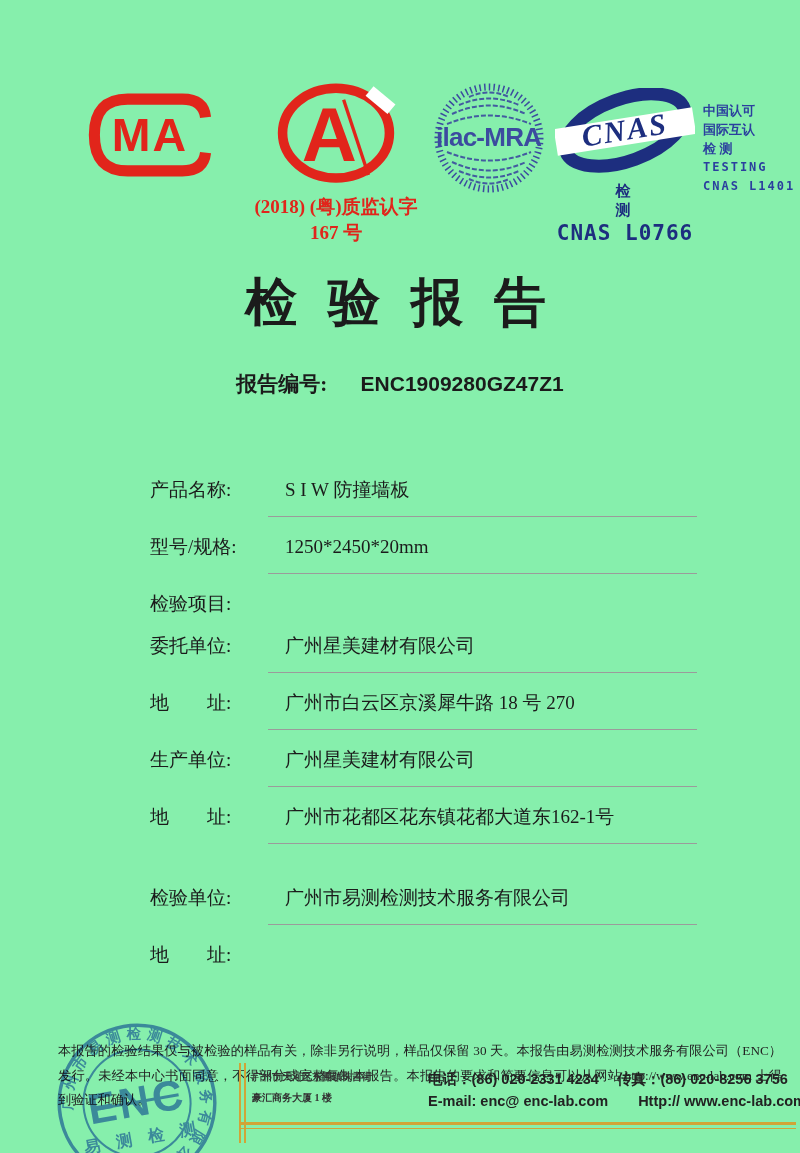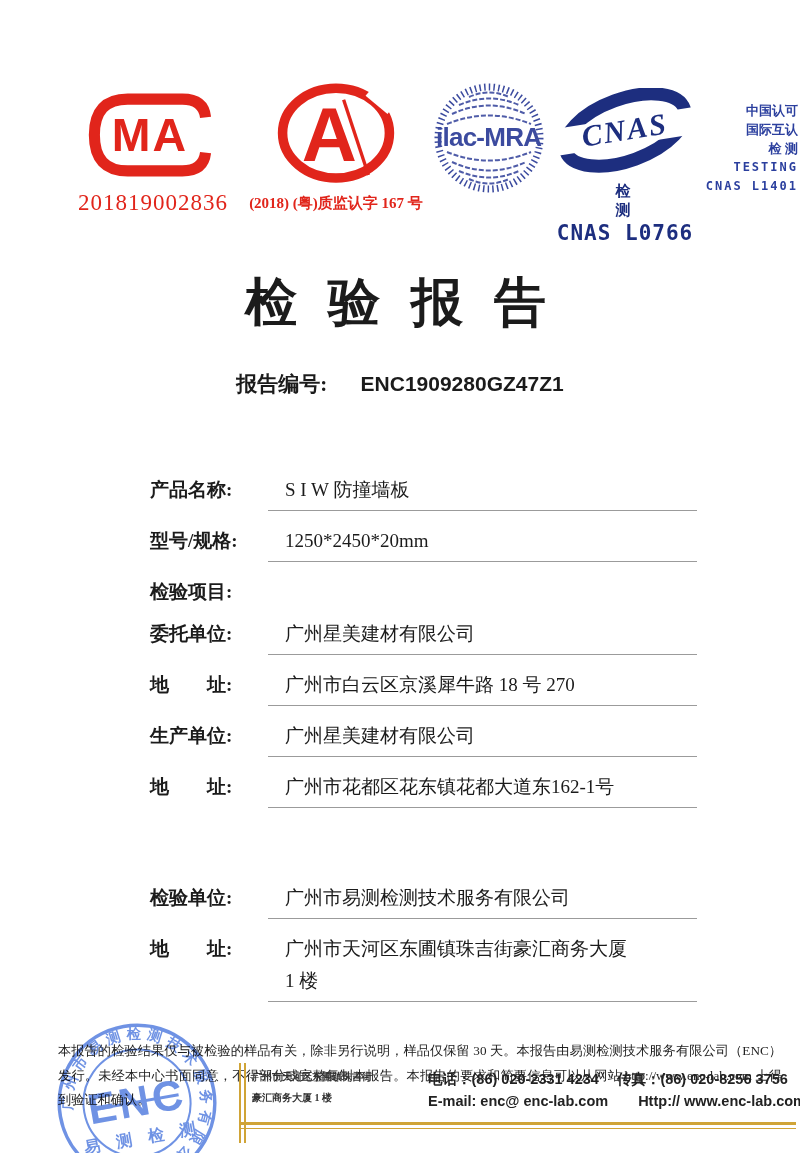--- a/index.html
+++ b/index.html
@@ -1,47 +1,47 @@
 <!DOCTYPE html>
 <html><head>
 <meta charset="utf-8">
 <style>
   html,body{margin:0;padding:0;background:#888;}
   .page{
     position:relative; width:800px; height:1153px; margin:0 auto;
-    background:#ffffff; overflow:hidden;
+    background:#86efac; overflow:hidden;
     font-family:"Liberation Serif","DejaVu Serif",serif; color:#1b1b1b;
   }
   
   .hdr{position:absolute;left:0;top:0;width:800px;height:240px;}
   .logo-block{position:absolute;text-align:center;}
   .cma-block{left:78px;top:88px;width:150px;}
   .cma-number{margin-top:4px;font-size:23px;color:#e1251b;letter-spacing:1px;}
   .cal-block{left:240px;top:82px;width:192px;}
-  .cal-text{margin-top:2px;font-size:15px;font-weight:bold;color:#e1251b;}
+  .cal-text{margin-top:2px;font-size:19px;font-weight:bold;color:#e1251b;}
   .ilac-block{left:428px;top:78px;width:122px;}
   .cnas-block{left:552px;top:88px;width:146px;color:#1d2e7f;}
   .cnas-sub1{font-size:15px;font-weight:bold;letter-spacing:34px;padding-left:30px;margin-top:2px;}
   .cnas-sub2{font-family:"DejaVu Sans Mono","Liberation Mono",monospace;font-size:21px;font-weight:bold;letter-spacing:1px;margin-top:1px;}
-  .accr-block{left:703px;top:101px;width:95px;text-align:right;color:#2b3f9e;
+  .accr-block{left:703px;top:101px;width:95px;text-align:left;color:#2b3f9e;
     font-family:"Liberation Sans","DejaVu Sans",sans-serif;font-weight:bold;font-size:13px;line-height:19px;}
   .accr-block .lat{letter-spacing:2px;font-family:"DejaVu Sans Mono","Liberation Mono",monospace;font-size:12px;}
   
   .doc-title{position:absolute;left:0;top:268px;width:800px;text-align:center;
     font-size:52px;font-weight:bold;letter-spacing:9px;}
   .report-no{position:absolute;left:0;top:370px;width:800px;text-align:center;
     font-size:21px;font-weight:bold;}
   .report-no .val{font-family:"Liberation Sans","DejaVu Sans",sans-serif;padding-left:28px;}
   
   .fields{position:absolute;left:150px;right:103px;}
   #basic-info{top:478px;}
   #inspection-org{top:886px;}
   .field-row{display:flex;align-items:flex-start;margin-bottom:18px;}
-  .field-label{width:112px;flex:0 0 112px;font-size:19px;line-height:24px;white-space:pre;font-weight:bold;}
-  .field-value{flex:1;margin-left:6px;padding:0 0 8px 17px;font-size:19px;line-height:24px;
+  .field-label{width:112px;flex:0 0 112px;font-size:19px;line-height:24px;white-space:pre;}
+  .field-value{flex:1;margin-left:6px;padding:0 0 14px 17px;font-size:19px;line-height:24px;
     border-bottom:1px solid #9b9b9b;min-height:24px;}
   .field-value .line2{margin-top:8px;}
   
   .disclaimer{position:absolute;left:58px;top:1026px;width:724px;
     font-size:13.2px;line-height:1.85;text-align:justify;color:#222;}
   .f-addr{position:absolute;left:252px;top:1066px;width:175px;
     font-size:10px;font-weight:600;line-height:21px;color:#333;}
   .f-contact{position:absolute;left:428px;top:1069px;width:372px;
     font-family:"Liberation Sans","DejaVu Sans",sans-serif;
     font-size:14.5px;font-weight:bold;line-height:21.5px;color:#222;white-space:nowrap;}
@@ -60,21 +60,20 @@
 
 <div class="page">
 
   <div class="hdr">
 
     <div class="logo-block cma-block">
       <svg width="132" height="94" viewBox="0 0 130 93">
         <path d="M 117 29 Q 115 11 94 11 L 40 11 Q 7 11 7 46.5 Q 7 82 40 82 L 94 82 Q 115 82 117 64" fill="none" stroke="#e1251b" stroke-width="11"></path>
         <text x="62" y="62" text-anchor="middle" font-family="Liberation Sans,sans-serif" font-size="46" font-weight="bold" fill="#e1251b" letter-spacing="2">MA</text>
       </svg>
-      <div class="cma-number">201819002836</div>
     </div>
 
     <div class="logo-block cal-block">
       <svg width="124" height="106" viewBox="0 0 130 110">
         <ellipse cx="65" cy="53" rx="56" ry="47" fill="none" stroke="#e1251b" stroke-width="10"></ellipse>
         <rect x="97" y="12" width="30" height="13" fill="#ffffff" transform="rotate(40 112 18)"></rect>
         <text x="58" y="82" text-anchor="middle" font-family="Liberation Sans,sans-serif" font-size="80" font-weight="bold" fill="#e1251b">A</text>
         <path d="M 73 18 L 99 97" stroke="#e1251b" stroke-width="3.5"></path>
       </svg>
       <div class="cal-text">(2018) (粤)质监认字 167 号</div>
@@ -156,21 +155,20 @@
         <div class="field-value">广州市花都区花东镇花都大道东162-1号</div>
       </div>
     </div>
   <div class="fields" id="inspection-org">
       <div class="field-row">
         <div class="field-label">检验单位:</div>
         <div class="field-value">广州市易测检测技术服务有限公司</div>
       </div>
       <div class="field-row">
         <div class="field-label">地　　址:</div>
-        <div class="field-value">广州市天河区东圃镇珠吉街豪汇商务大厦<div class="line2">1 楼</div></div>
       </div>
     </div>
 
   <p class="disclaimer">本报告的检验结果仅与被检验的样品有关，除非另行说明，样品仅保留 30 天。本报告由易测检测技术服务有限公司（ENC）发行。未经本中心书面同意，不得部分或完整复制本报告。本报告的要求和简要信息可以从网站 http://www.enc-lab.com 上得到验证和确认。</p>
 
   <div class="gold-vbar"></div>
   <div class="gold-hline"></div>
 
   <div class="f-addr">
     <div>广州市天河区东圃镇珠吉街</div>

